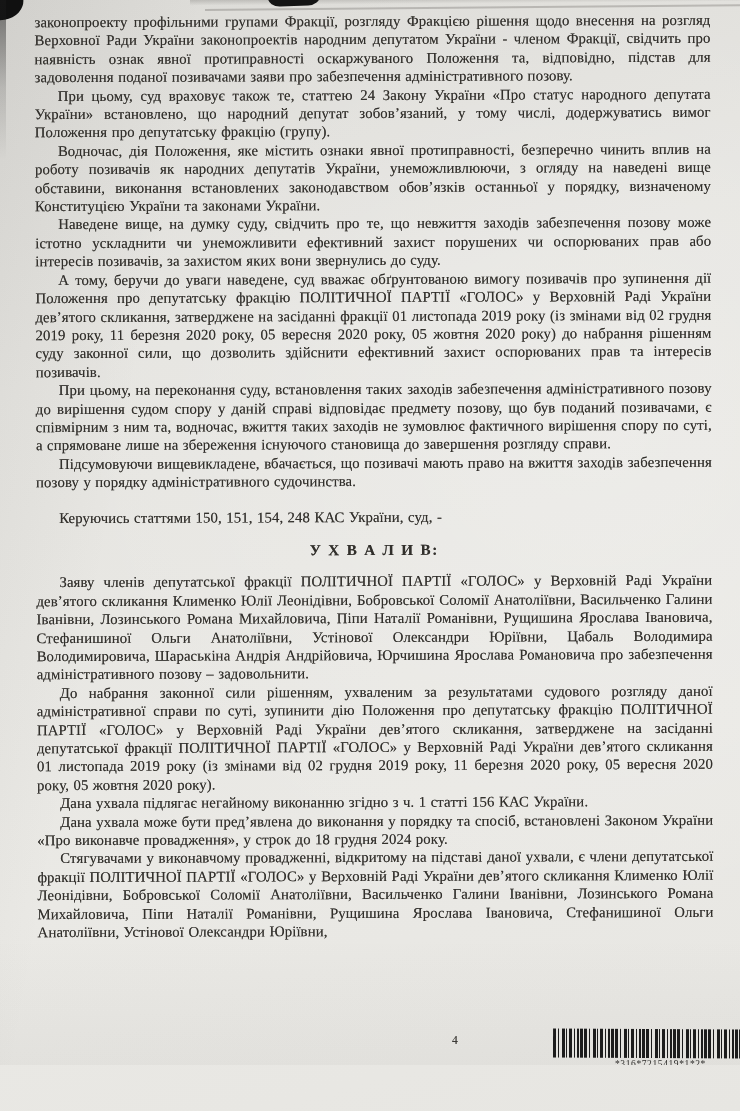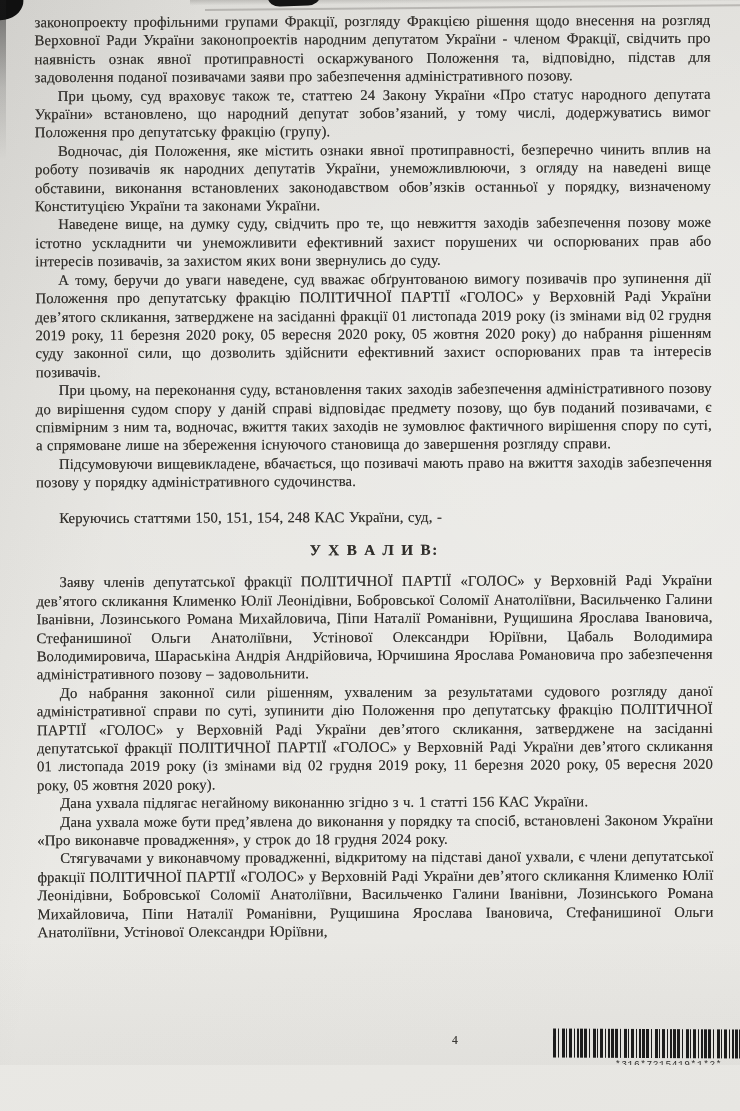--- a/index.html
+++ b/index.html
@@ -87,21 +87,21 @@
       #1c1c1c 9px 12px, rgba(0,0,0,0) 12px 13px,
       #1c1c1c 13px 14px, rgba(0,0,0,0) 14px 16px,
       #1c1c1c 16px 19px, rgba(0,0,0,0) 19px 21px,
       #1c1c1c 21px 22px, rgba(0,0,0,0) 22px 24px,
       #1c1c1c 24px 26px, rgba(0,0,0,0) 26px 27px,
       #1c1c1c 27px 30px, rgba(0,0,0,0) 30px 31px);
     transform: rotate(0.3deg);
   }
   .barcode-label {
     margin-top: 1px; margin-left: 62px;
-    font-family: Liberation Mono, monospace;
+    font-family: Liberation Serif, serif;
     font-size: 9.5px; letter-spacing: 0.6px; color: #2e2d2b;
     white-space: nowrap;
   }
   .bottom-edge {
     position: absolute; left: -4px; top: 1102px; width: 750px; height: 2px;
     background: linear-gradient(90deg, rgba(120,118,114,0.75), rgba(140,138,134,0.55) 60%, rgba(150,148,144,0.35));
     transform: rotate(0.18deg); transform-origin: left center;
     border-radius: 2px;
   }
   .below-edge {

